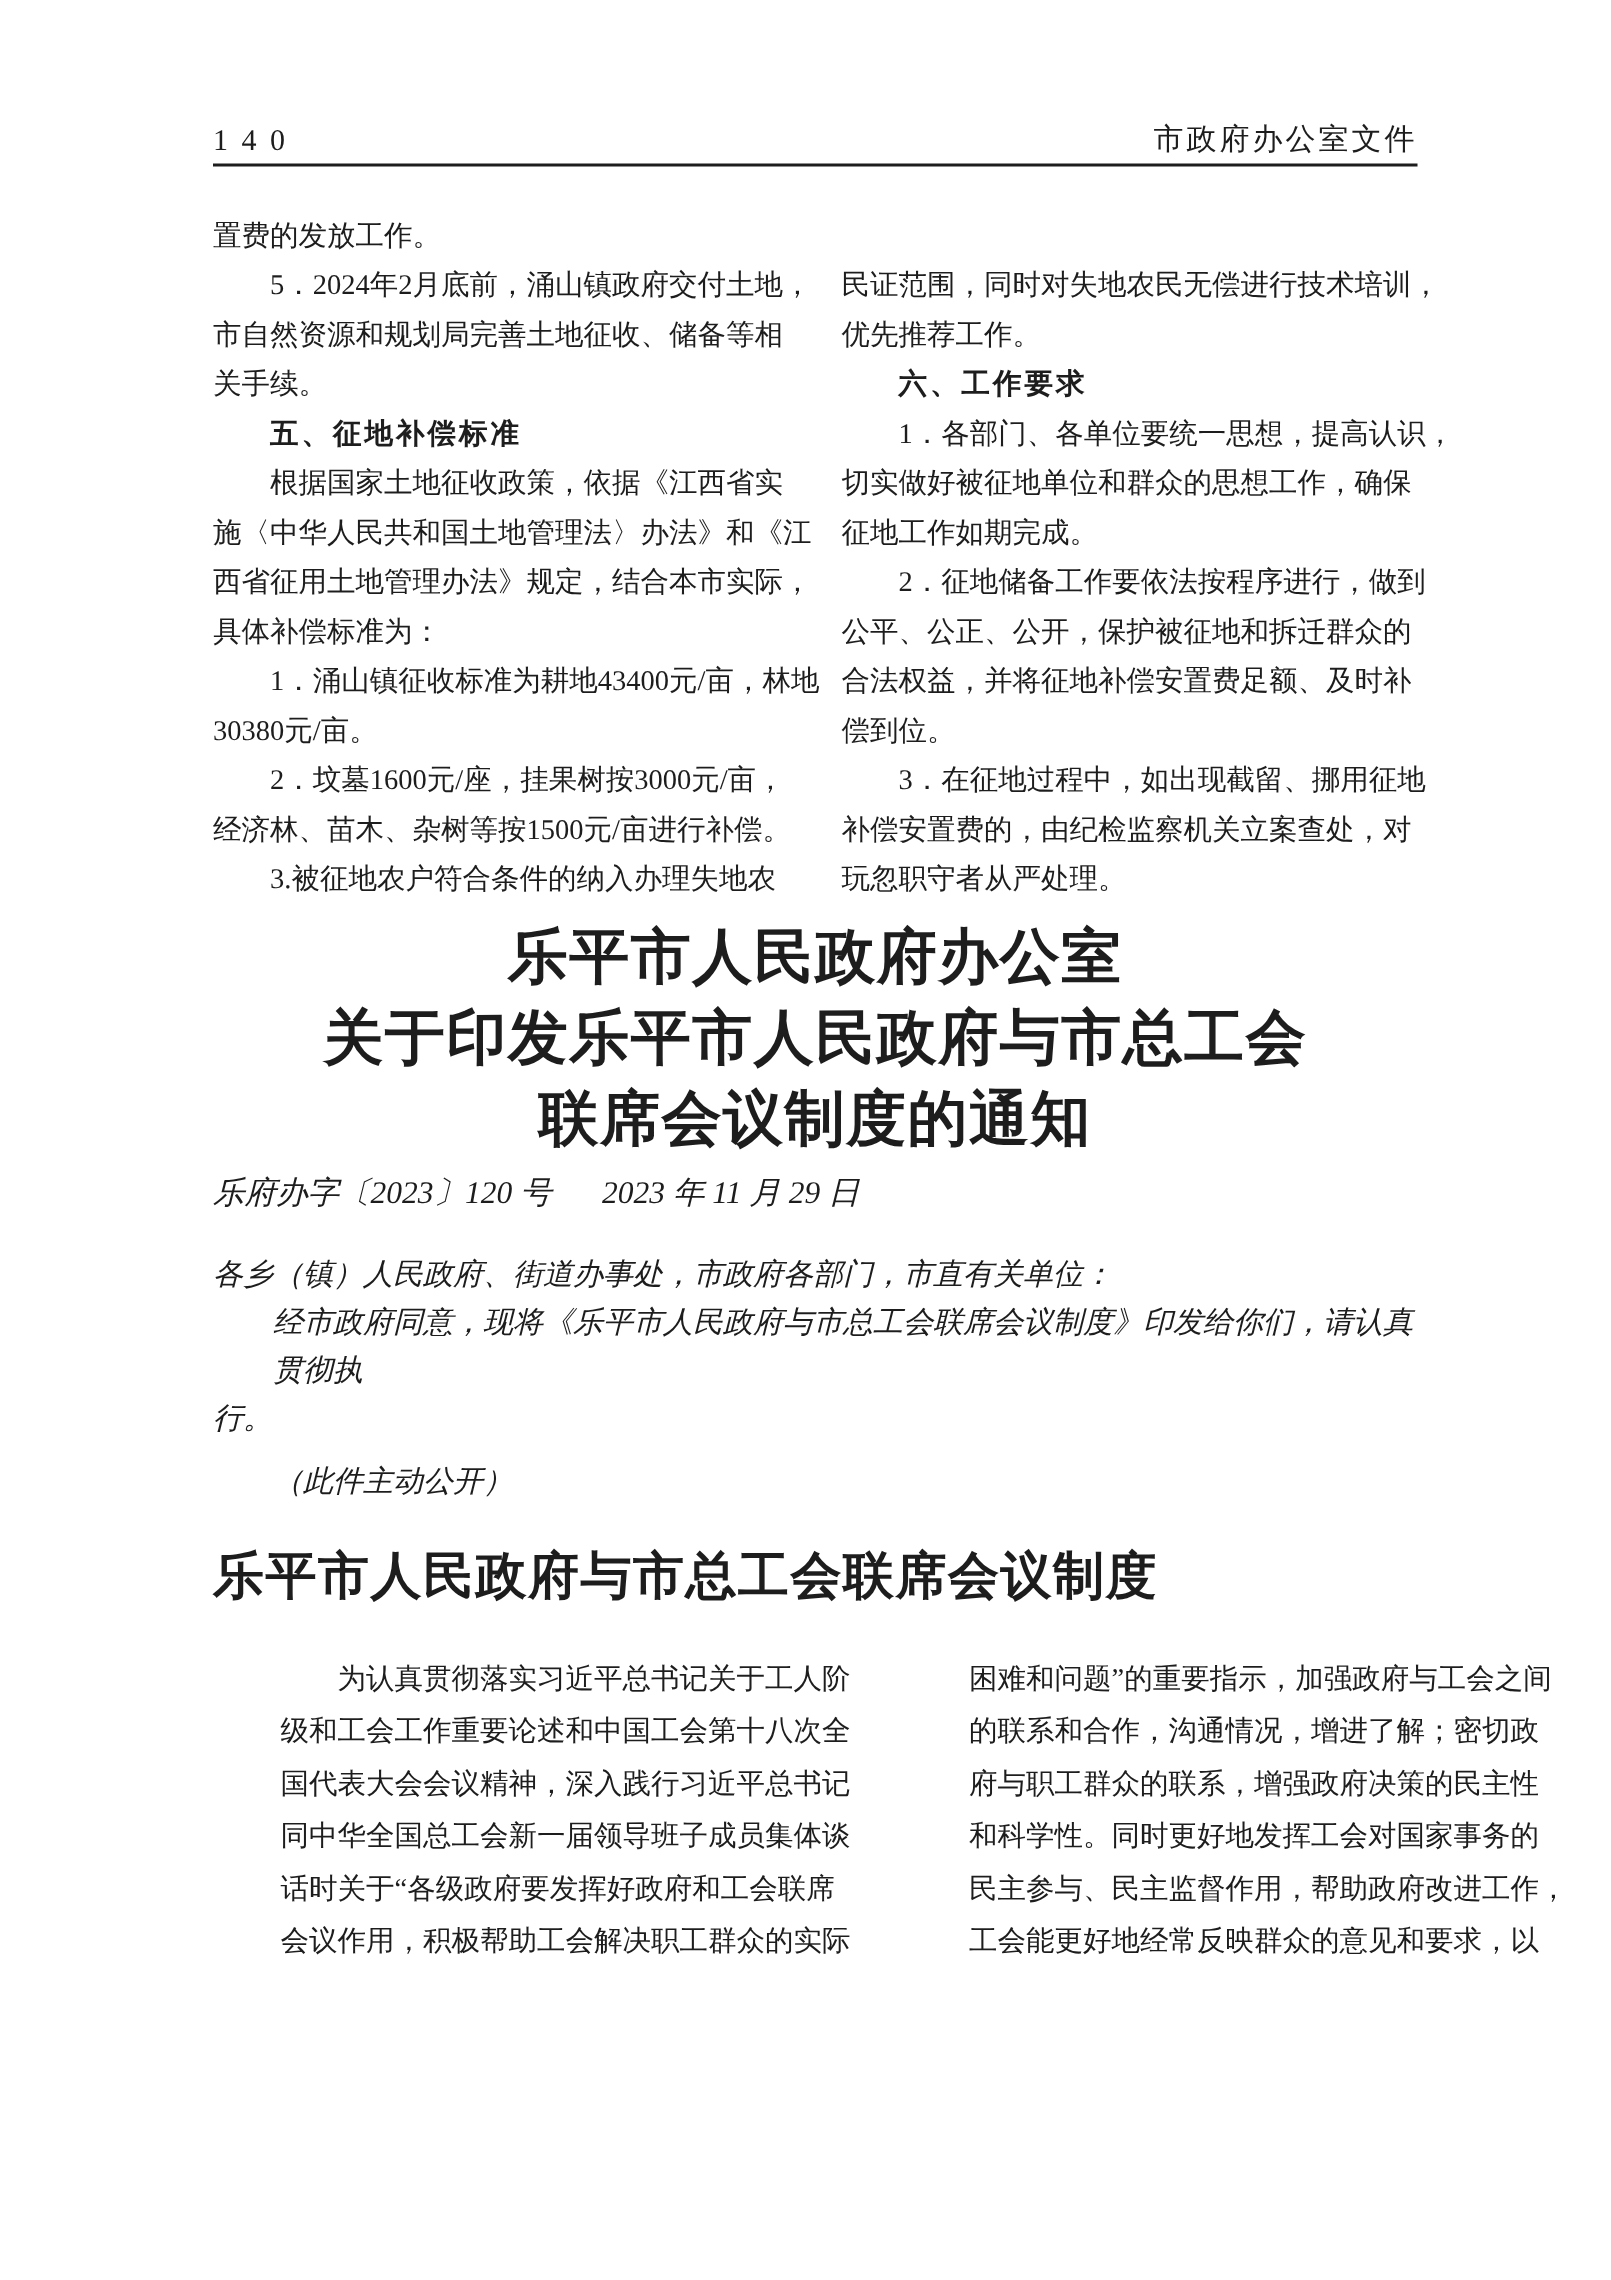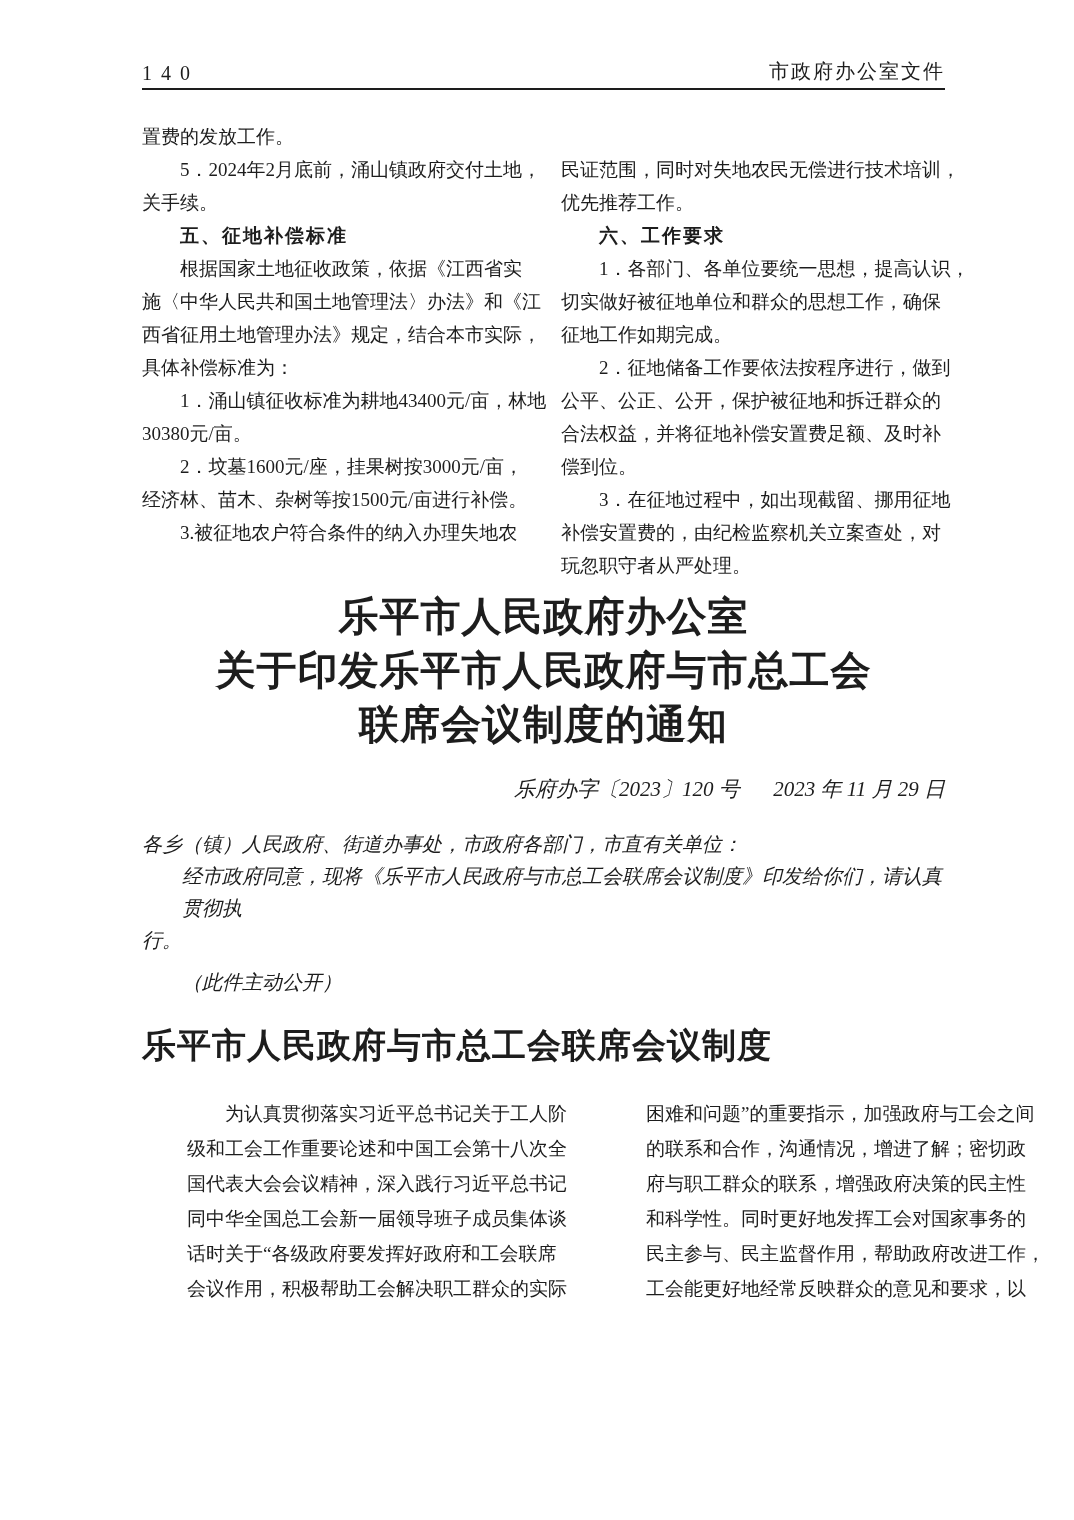--- a/index.html
+++ b/index.html
@@ -10,21 +10,21 @@
     background:#ffffff;
     color:#1d1d1d;
     font-family:"Liberation Serif","DejaVu Serif",serif;
     overflow:hidden;
   }
   .content { margin-left:142px; width:803px; }
 
   
   .header-row {
     display:flex; justify-content:space-between; align-items:flex-end;
-    padding-top:58px;
+    padding-top:79px;
     border-bottom:2px solid #1d1d1d;
     padding-bottom:3px;
   }
   .pagenum { font-size:20px; letter-spacing:9px; }
   .headtitle { font-size:20px; letter-spacing:2px; }
 
   
   .twocol { display:flex; gap:34px; }
   .twocol.top { margin-top:30px; }
   .twocol.top .col { line-height:33px; }
@@ -45,22 +45,22 @@
     margin:8px 0 0 0;
     text-align:center;
     font-size:40px;
     font-weight:700;
     line-height:54px;
     letter-spacing:1px;
   }
 
   
   .doc-number {
-    margin-top:22px;
-    text-align:right;
+    margin-top:7px;
+    text-align:left;
     font-size:21px;
     font-style:italic;
     line-height:30px;
   }
   .doc-number .date { margin-left:1.6em; }
 
   
   .kai-block { margin-top:24px; font-size:20px; font-style:italic; line-height:32px; }
   .kai-block .line { white-space:normal; }
   .kai-block .line.gap { margin-top:10px; }
@@ -84,20 +84,21 @@
 
     <div class="header-row">
       <span class="pagenum">140</span>
       <span class="headtitle">市政府办公室文件</span>
     </div>
 
     <div class="twocol top">
       <div class="col left">
           <div class="line">置费的发放工作。</div>
           <div class="line indent">5．2024年2月底前，涌山镇政府交付土地，</div>
+          <div class="line">市自然资源和规划局完善土地征收、储备等相</div>
           <div class="line">关手续。</div>
           <div class="line indent bold">五、征地补偿标准</div>
           <div class="line indent">根据国家土地征收政策，依据《江西省实</div>
           <div class="line">施〈中华人民共和国土地管理法〉办法》和《江</div>
           <div class="line">西省征用土地管理办法》规定，结合本市实际，</div>
           <div class="line">具体补偿标准为：</div>
           <div class="line indent">1．涌山镇征收标准为耕地43400元/亩，林地</div>
           <div class="line">30380元/亩。</div>
           <div class="line indent">2．坟墓1600元/座，挂果树按3000元/亩，</div>
           <div class="line">经济林、苗木、杂树等按1500元/亩进行补偿。</div>

